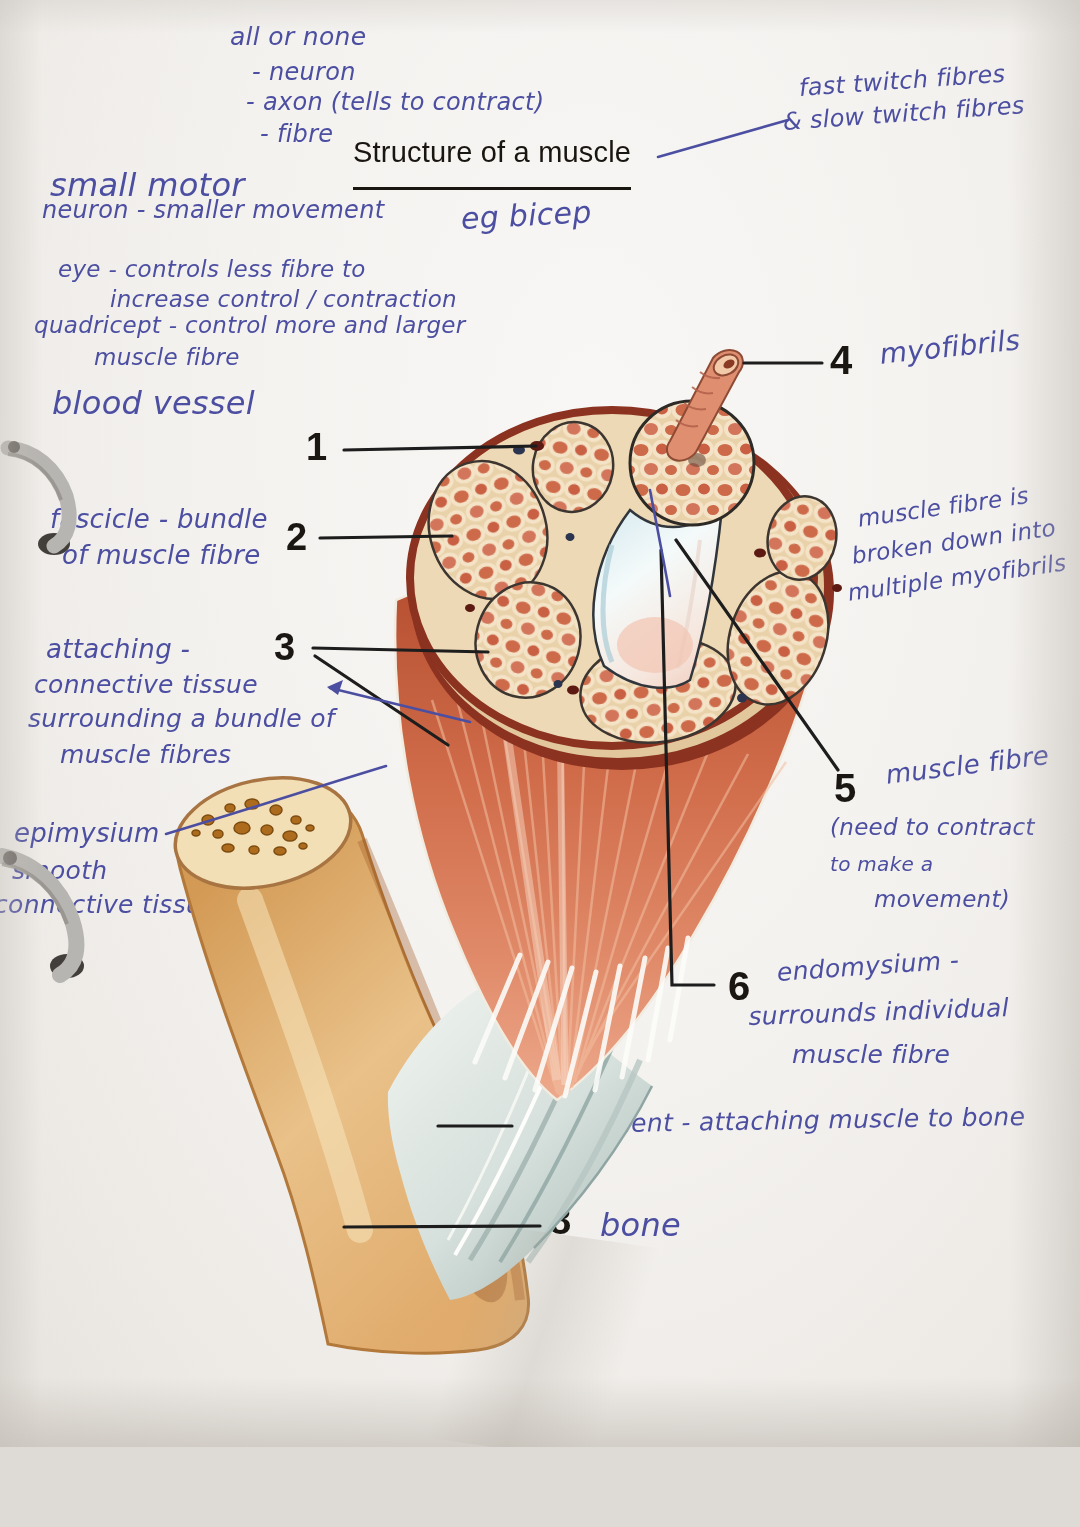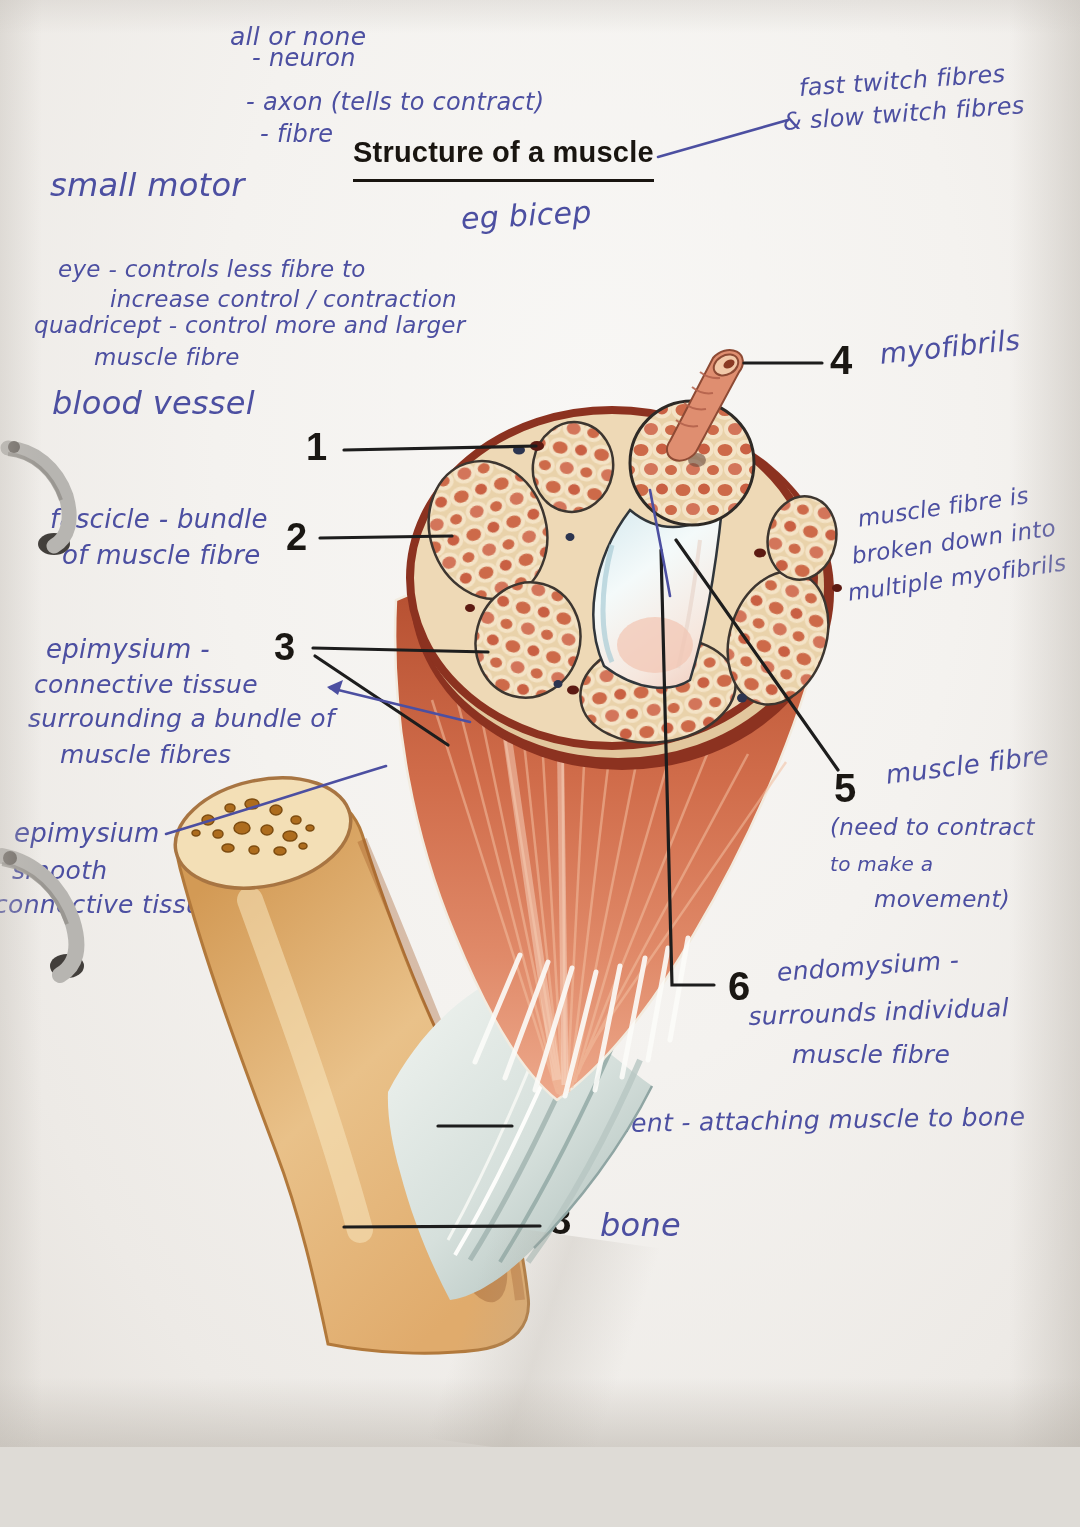--- a/index.html
+++ b/index.html
@@ -1,58 +1,59 @@
 <!DOCTYPE html>
 <html><head>
 <meta charset="utf-8">
 <style>
   html,body{margin:0;padding:0;background:#dedbd6;}
   .page{position:relative;width:1080px;height:1447px;overflow:hidden;
         background:radial-gradient(ellipse at 55% 30%, #f8f7f5 0%, #f4f2ef 45%, #edeae6 80%, #e6e2dd 100%);
         font-family:"DejaVu Sans",sans-serif;}
   .hw{position:absolute;font-style:italic;color:#4c4fa1;white-space:nowrap;letter-spacing:.3px;transform-origin:left top;}
   .num{position:absolute;font-family:"Liberation Sans",sans-serif;font-weight:700;color:#1a1713;white-space:nowrap;line-height:1;}
-  .ttl{position:absolute;font-family:"Liberation Sans",sans-serif;font-weight:700;color:#191510;
-       border-bottom:3px solid #191510;padding-bottom:10px;white-space:nowrap;letter-spacing:.2px;}
+  .ttl{position:absolute;font-family:"Liberation Sans",sans-serif;font-weight:400;color:#191510;
+       border-bottom:3px solid #191510;padding-bottom:18px;white-space:nowrap;letter-spacing:.2px;}
   .art{position:absolute;left:0;top:0;}
   .shade{position:absolute;pointer-events:none;}
   .shade.right{right:0;top:0;width:70px;height:100%;background:linear-gradient(to left,rgba(186,180,172,.45),rgba(186,180,172,0));}
   .shade.bottom{left:0;bottom:0;width:100%;height:70px;background:linear-gradient(to top,rgba(182,176,167,.5),rgba(182,176,167,0));}
   .shade.left{left:0;top:0;width:42px;height:100%;background:linear-gradient(to right,rgba(196,191,184,.4),rgba(196,191,184,0));}
   .shade.top{left:0;top:0;width:100%;height:34px;background:linear-gradient(to bottom,rgba(200,195,189,.35),rgba(200,195,189,0));}
   .shade.crease{left:120px;bottom:0;width:760px;height:220px;
        background:linear-gradient(100deg,rgba(0,0,0,0) 45%,rgba(175,168,158,.28) 55%,rgba(0,0,0,0) 66%);transform:rotate(8deg);}
 </style>
 </head>
 <body>
 
 <div class="page">
 
   <span class="hw" style="left:230px;top:22px;font-size:25px;">all or none</span>
-  <span class="hw" style="left:252px;top:44px;font-size:24px;">- neuron</span>
+  <span class="hw" style="left:252px;top:58px;font-size:24px;">- neuron</span>
   <span class="hw" style="left:246px;top:88px;font-size:24px;">- axon (tells to contract)</span>
   <span class="hw" style="left:260px;top:120px;font-size:24px;">- fibre</span>
 
   <span class="ttl" style="left:353px;top:136px;font-size:29px;">Structure of a muscle</span>
   <span class="hw" style="left:460px;top:201px;font-size:30px;transform:rotate(-3deg);">eg bicep</span>
 
   <span class="hw" style="left:798px;top:74px;font-size:24px;transform:rotate(-4deg);">fast twitch fibres</span>
   <span class="hw" style="left:782px;top:108px;font-size:24px;transform:rotate(-4deg);">&amp; slow twitch fibres</span>
 
   <span class="hw" style="left:50px;top:166px;font-size:32px;">small motor</span>
+  <span class="hw" style="left:42px;top:196px;font-size:24px;">neuron - smaller movement</span>
   <span class="hw" style="left:58px;top:256px;font-size:23px;">eye - controls less fibre to</span>
   <span class="hw" style="left:110px;top:286px;font-size:23px;">increase control / contraction</span>
   <span class="hw" style="left:34px;top:312px;font-size:23px;">quadricept - control  more and larger</span>
   <span class="hw" style="left:94px;top:344px;font-size:23px;">muscle fibre</span>
   <span class="hw" style="left:52px;top:384px;font-size:32px;">blood vessel</span>
 
   <span class="hw" style="left:50px;top:504px;font-size:26px;">fascicle - bundle</span>
   <span class="hw" style="left:62px;top:540px;font-size:26px;">of muscle fibre</span>
 
-  <span class="hw" style="left:46px;top:634px;font-size:26px;">epimysium -</span>
+  <span class="hw" style="left:46px;top:634px;font-size:26px;">attaching -</span>
   <span class="hw" style="left:34px;top:670px;font-size:25px;">connective tissue</span>
   <span class="hw" style="left:28px;top:704px;font-size:25px;">surrounding a bundle of</span>
   <span class="hw" style="left:60px;top:740px;font-size:25px;">muscle fibres</span>
 
   <span class="hw" style="left:14px;top:818px;font-size:26px;">epimysium</span>
   <span class="hw" style="left:12px;top:856px;font-size:25px;">smooth</span>
   <span class="hw" style="left:-6px;top:890px;font-size:25px;">connective tissue</span>
 
   <span class="hw" style="left:878px;top:338px;font-size:28px;transform:rotate(-6deg);">myofibrils</span>
 

